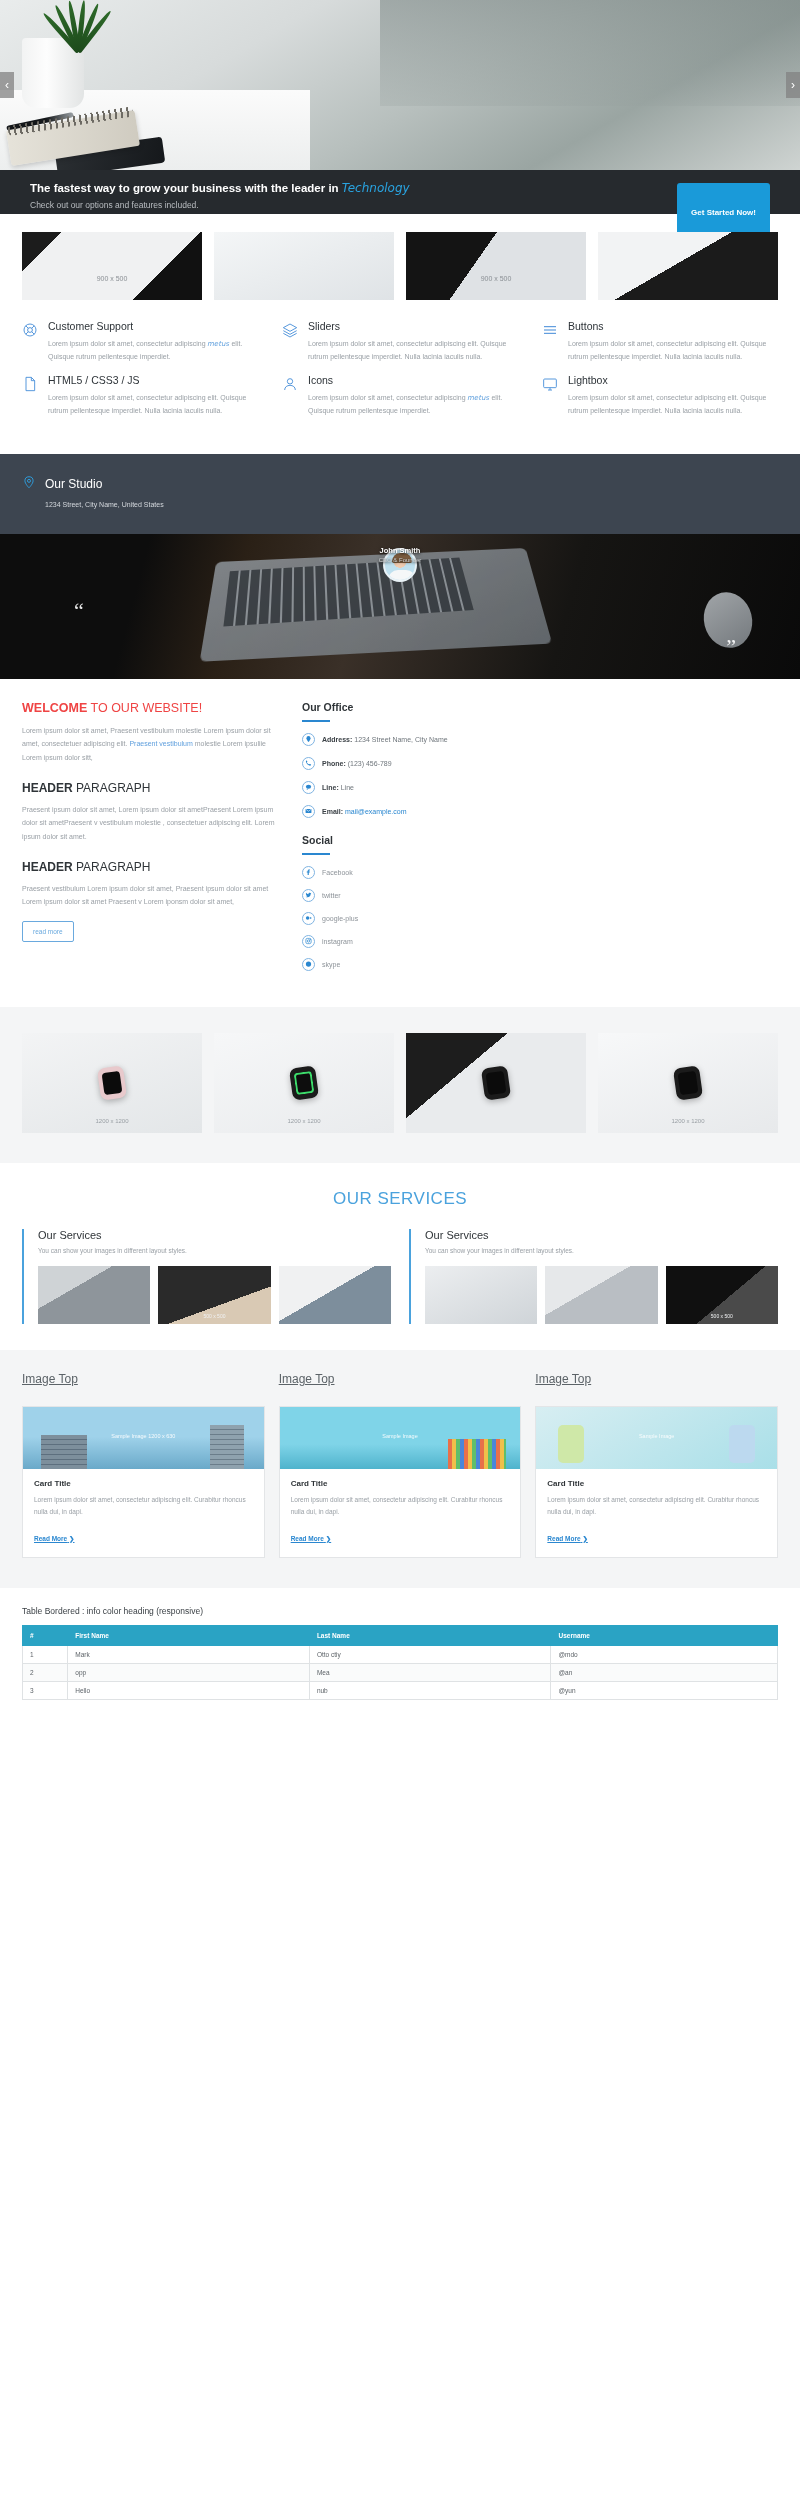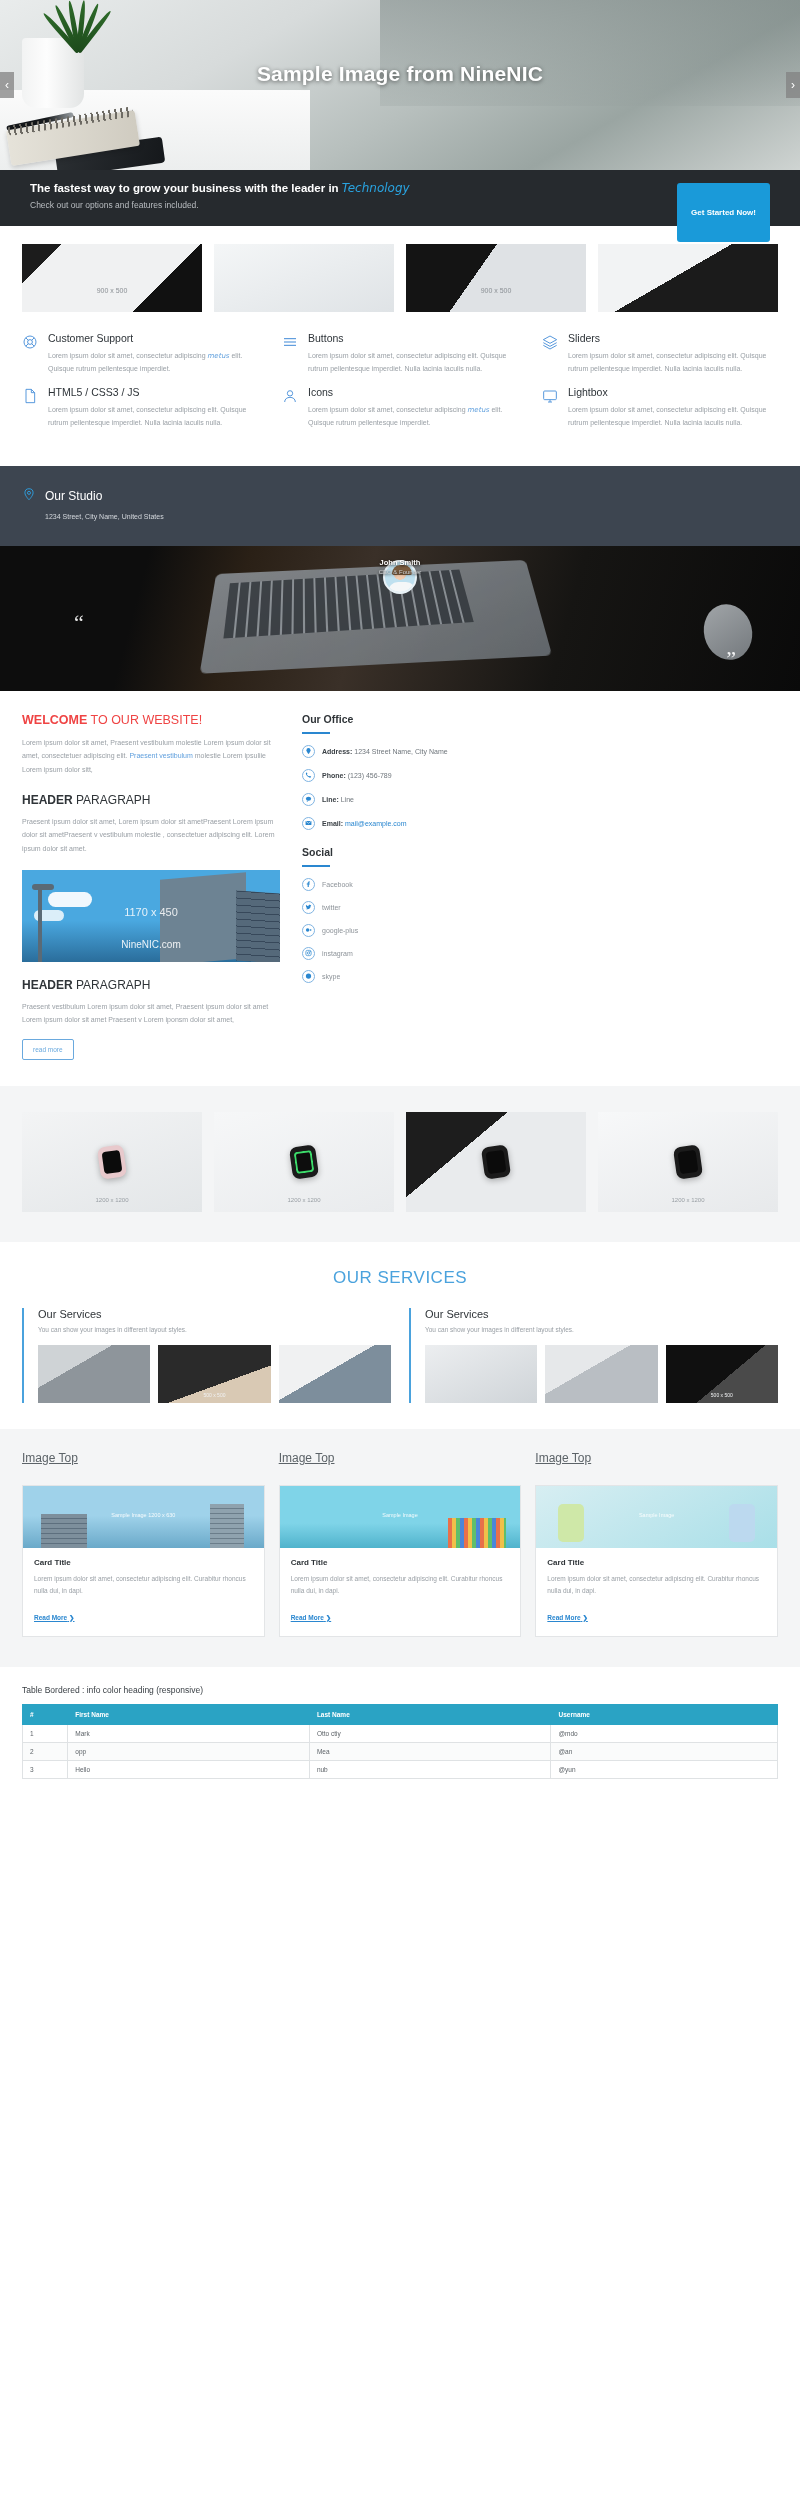--- a/index.html
+++ b/index.html
@@ -66,21 +66,21 @@
   .hero-arrow {
     position:absolute; top:72px; width:14px; height:26px;
     background: rgba(130,130,130,.75); color:#fff;
     font-size:12px; line-height:26px; text-align:center; cursor:pointer;
   }
   .hero-arrow.left { left:0; }
   .hero-arrow.right { right:0; }
 
   
   .cta {
-    background:#262a2e; height:56px; position:relative; padding:11px 30px;
+    background:#262a2e; height:44px; position:relative; padding:11px 30px;
   }
   .cta-title { font-size:11.5px; font-weight:bold; color:#fff; }
   .cta-tech { color:#29a3e0; font-style:italic; font-family:"DejaVu Sans", sans-serif; font-weight:normal; font-size:12px;}
   .cta-sub { font-size:8.5px; color:#b9bdc1; margin-top:5px; }
   .cta-btn {
     position:absolute; right:30px; top:13px;
     background:#1a9ad9; color:#fff; border:none; border-radius:3px;
     font-size:8px; font-weight:bold; padding:25px 14px; cursor:pointer;
     font-family:"Liberation Sans", sans-serif;
   }
@@ -293,21 +293,20 @@
         <span class="leaf" style="transform:rotate(-10deg)"></span>
         <span class="leaf" style="transform:rotate(6deg)"></span>
         <span class="leaf" style="transform:rotate(22deg)"></span>
         <span class="leaf" style="transform:rotate(38deg)"></span>
       </div>
     </div>
     <div class="hero-pen"></div>
     <div class="hero-phone"></div>
     <div class="hero-book"></div>
   </div>
-  <div class="hero-title">Sample Image from NineNIC</div>
   <div class="hero-arrow left">‹</div>
   <div class="hero-arrow right">›</div>
 </div>
 
 <div class="cta">
   <div class="cta-title">
     <span>The fastest way to grow your business with the leader in</span>
     <span class="cta-tech">Technology</span>
   </div>
   <div class="cta-sub">Check out our options and features included.</div>
@@ -344,41 +343,41 @@
       </div>
       <div>
         <div class="feat-title">Customer Support</div>
         <div class="feat-body">
           <span>Lorem ipsum dolor sit amet, consectetur adipiscing </span><span class="hl">metus</span><span> elit. Quisque rutrum pellentesque imperdiet.</span>
         </div>
       </div>
     </div>
     <div class="feat">
       <div class="feat-ico">
+        <svg width="16" height="16" viewBox="0 0 24 24" fill="none" stroke="currentColor" stroke-width="1.4">
+          <polygon points="12,3 22,8.5 12,14 2,8.5"></polygon>
+            <polyline points="2,13 12,18.5 22,13"></polyline>
+            <polyline points="2,17 12,22.5 22,17"></polyline>
+        </svg>
+      </div>
+      <div>
+        <div class="feat-title">Sliders</div>
+        <div class="feat-body">Lorem ipsum dolor sit amet, consectetur adipiscing elit. Quisque rutrum pellentesque imperdiet. Nulla lacinia iaculis nulla.</div>
+      </div>
+    </div>
+    <div class="feat">
+      <div class="feat-ico">
         <svg width="16" height="16" viewBox="0 0 24 24" fill="none" stroke="currentColor" stroke-width="1.6">
           <line x1="3" y1="7" x2="21" y2="7"></line>
             <line x1="3" y1="12" x2="21" y2="12"></line>
             <line x1="3" y1="17" x2="21" y2="17"></line>
         </svg>
       </div>
       <div>
         <div class="feat-title">Buttons</div>
-        <div class="feat-body">Lorem ipsum dolor sit amet, consectetur adipiscing elit. Quisque rutrum pellentesque imperdiet. Nulla lacinia iaculis nulla.</div>
-      </div>
-    </div>
-    <div class="feat">
-      <div class="feat-ico">
-        <svg width="16" height="16" viewBox="0 0 24 24" fill="none" stroke="currentColor" stroke-width="1.4">
-          <polygon points="12,3 22,8.5 12,14 2,8.5"></polygon>
-            <polyline points="2,13 12,18.5 22,13"></polyline>
-            <polyline points="2,17 12,22.5 22,17"></polyline>
-        </svg>
-      </div>
-      <div>
-        <div class="feat-title">Sliders</div>
         <div class="feat-body">Lorem ipsum dolor sit amet, consectetur adipiscing elit. Quisque rutrum pellentesque imperdiet. Nulla lacinia iaculis nulla.</div>
       </div>
     </div>
   </div>
 
   <div class="feat-row">
     <div class="feat">
       <div class="feat-ico">
         <svg width="16" height="16" viewBox="0 0 24 24" fill="none" stroke="currentColor" stroke-width="1.4">
           <path d="M6 2h8l5 5v15H6z"></path>
@@ -455,30 +454,20 @@
       <b>WELCOME</b><span> TO OUR WEBSITE!</span>
     </div>
     <div class="w-p">
       <span>Lorem ipsum dolor sit amet, Praesent vestibulum molestie Lorem ipsum dolor sit amet, consectetuer adipiscing elit. </span><span class="lnk">Praesent vestibulum</span><span> molestie Lorem ipsuliie Lorem ipsum dolor sitt,</span>
     </div>
     <div class="w-h2">
       <b>HEADER</b><span> PARAGRAPH</span>
     </div>
     <div class="w-p">Praesent ipsum dolor sit amet, Lorem ipsum dolor sit ametPraesent Lorem ipsum dolor sit ametPraesent v vestibulum molestie , consectetuer adipiscing elit.  Lorem ipsum dolor sit amet.</div>
 
-    <div class="w-img">
-      <span class="cloud c1"></span>
-        <span class="cloud c2"></span>
-      <span class="pole"></span>
-        <span class="lamp"></span>
-      <span class="bldgA"></span>
-        <span class="bldgB"></span>
-      <span class="ph1">1170 x 450</span>
-      <span class="ph2">NineNIC.com</span>
-    </div>
 
     <div class="w-h2">
       <b>HEADER</b><span> PARAGRAPH</span>
     </div>
     <div class="w-p">Praesent vestibulum Lorem ipsum dolor sit amet, Praesent ipsum dolor sit amet Lorem ipsum dolor sit amet Praesent v Lorem iponsm dolor sit amet,</div>
     <button class="w-btn">read more</button>
   </div>
 
   <div class="wcol-side">
     <div class="side-h">Our Office</div>

